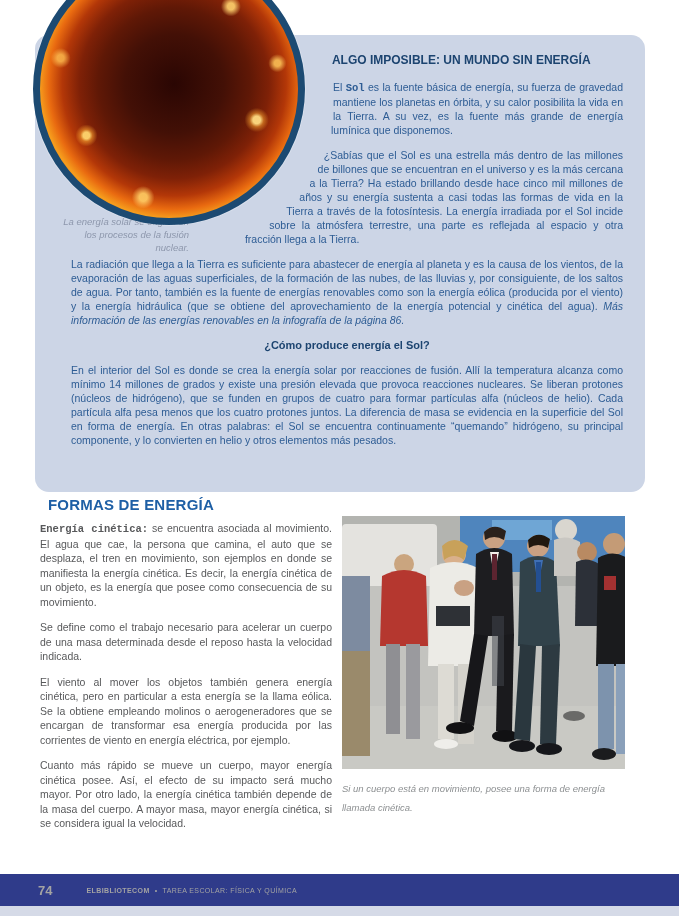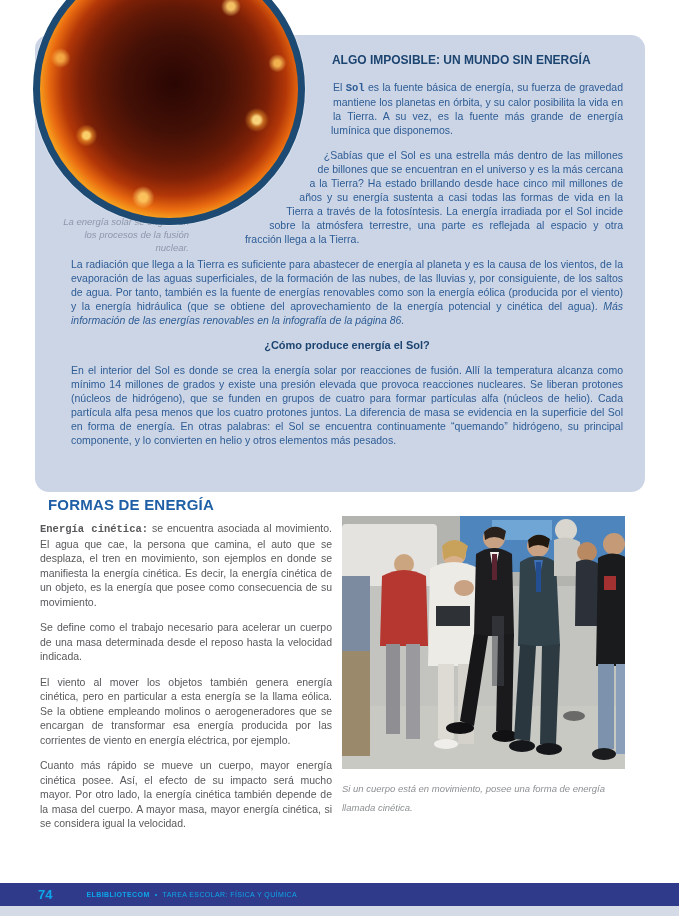--- a/index.html
+++ b/index.html
@@ -76,21 +76,21 @@
   .col-photo{width:283px;margin-left:10px;margin-top:-5px;}
   .photo{width:283px;height:253px;display:block;background:#bdbdb9;}
   .photo-caption{
     margin-top:10px;font-style:italic;font-size:9.5px;line-height:19px;color:#8d9092;
     text-align:left;
   }
 
   
   .footer{position:absolute;left:0;bottom:0;width:679px;}
   .footer-bar{
-    height:23px;background:#2f3b8a;color:#0ea5e9;
+    height:32px;background:#2f3b8a;color:#a3a3a3;
     display:flex;align-items:center;margin-top:28px;
   }
   .footer-page{font-weight:bold;font-size:13px;margin-left:38px;}
   .footer-meta{margin-left:34px;font-size:7px;letter-spacing:.4px;display:flex;align-items:center;gap:5px;}
   .footer-site{font-weight:bold;}
   .footer-strip{height:10px;background:#d5dae7;}
 
   i{font-style:italic;}
   b{font-weight:bold;font-family:Liberation Mono, monospace;}
 </style>

